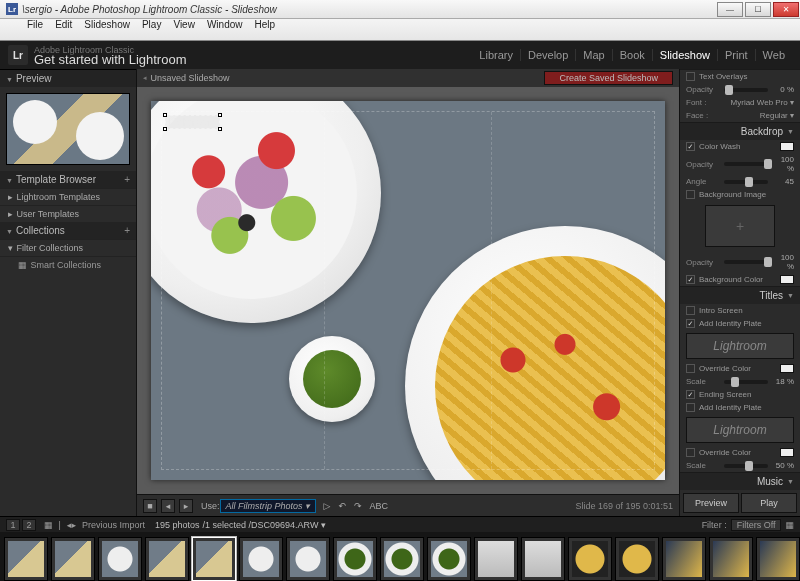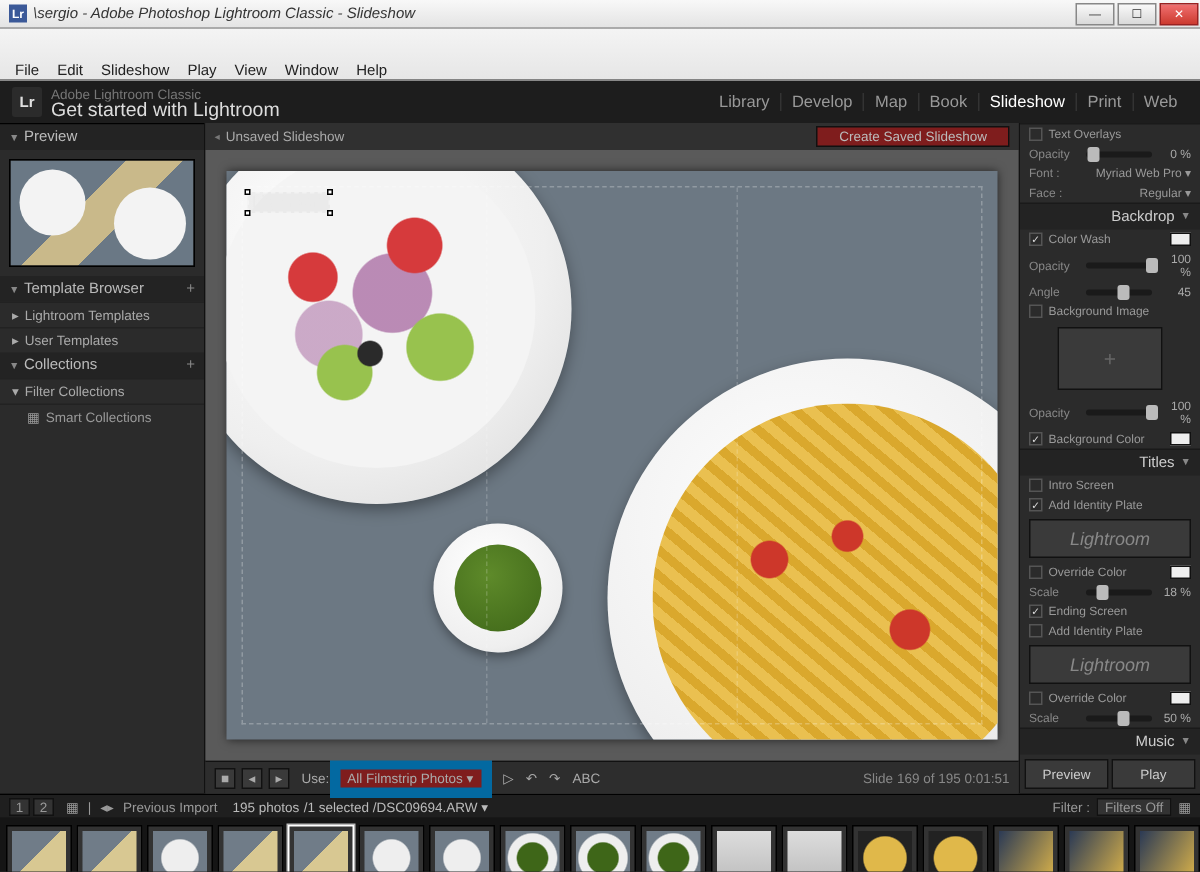--- a/index.html
+++ b/index.html
@@ -6,21 +6,21 @@
   body { width: 800px; height: 581px; overflow: hidden; background: #1a1a1a; color: #ccc; font-size: 10px; }
 
   
   .winbar { height: 19px; background: linear-gradient(#f8f8f8,#e4e4e4); display:flex; align-items:center; padding-left:6px; border-bottom:1px solid #aaa; }
   .winbar .winicon { width:12px; height:12px; background:#3b5998; margin-right:4px; display:flex;align-items:center;justify-content:center;color:#fff;font-size:8px;font-weight:bold;}
   .winbar .title { color:#333; font-size:10px; flex:1; white-space:nowrap;overflow:hidden;text-overflow:ellipsis;font-style:italic;}
   .winbar .wbtn { width:26px; height:15px; margin:0 1px; border:1px solid #888; background:linear-gradient(#f9f9f9,#d9d9d9); display:flex;align-items:center;justify-content:center;font-size:8px;color:#333;cursor:pointer;}
   .winbar .wbtn.close{background:linear-gradient(#f07070,#cc3a2f);color:#fff;border-color:#922;}
 
   
-  .osmenu { height:35px; background:linear-gradient(#f4f4f4,#e6e6e6); display:flex; align-items:flex-end; padding-left:4px; border-bottom:1px solid #888;}
+  .osmenu { height:22px; background:linear-gradient(#f4f4f4,#e6e6e6); display:flex; align-items:flex-start; padding-left:21px; border-bottom:1px solid #888;}
   .osmenu span{ color:#222; font-size:10px; padding:0 6px; cursor:pointer;}
 
   
   .appbar { height:28px; background:#1d1d1d; display:flex; align-items:center; padding:0 8px;}
   .lrlogo{ width:20px;height:20px; background:#2b2b2b; display:flex;align-items:center;justify-content:center;font-weight:bold;font-size:10px;color:#e0e0e0;border-radius:2px;}
   .brand{ margin-left:6px; font-size:9px; color:#777; line-height:10px;}
   .brand .sub{ display:block; font-size:13px; color:#ddd;}
   .modules{ margin-left:auto; display:flex; gap:0; font-size:11px;}
   .modules span{ padding:0 7px; color:#999; border-left:1px solid #333;cursor:pointer;}
   .modules span:first-child{border-left:none;}
@@ -73,21 +73,21 @@
       radial-gradient(circle at 50% 34%,#c23a2e 0 10px,transparent 11px),
       repeating-linear-gradient(40deg,#e6c05a 0 7px,#d6a838 7px 13px);
     filter:saturate(1.1);}
   .pesto{position:absolute;left:138px;bottom:58px;width:86px;height:86px;border-radius:50%;background:radial-gradient(circle at 42% 35%,#fff,#efefef 70%,#d9d9d9);box-shadow:0 3px 7px rgba(0,0,0,.35);}
   .pesto::after{content:"";position:absolute;inset:14px;border-radius:50%;background:radial-gradient(circle at 40% 35%,#5e8a2a,#3e6618);}
 
   .toolbar{ height:22px; background:#2d2d2d; display:flex;align-items:center;gap:8px;padding:0 6px;font-size:9px;color:#aaa;border-top:1px solid #111;}
   .toolbar .nav{display:flex;gap:4px;}
   .toolbar .nav span{width:14px;height:14px;display:flex;align-items:center;justify-content:center;background:#3a3a3a;border:1px solid #111;cursor:pointer;}
   .toolbar .use{display:flex;align-items:center;gap:0;}
-  .toolbar .use .dd{background:#7f1d1d;border:7px solid #0369a1;padding:1px 5px;cursor:pointer;}
+  .toolbar .use .dd{background:#0f172a;border:1px solid #0369a1;padding:1px 5px;cursor:pointer;font-style:italic;}
   .toolbar .status{margin-left:auto;color:#888;}
 
   .rightpanel{ width:120px; background:#2b2b2b; display:flex;flex-direction:column;font-size:8px;color:#999;}
   .rp-sec{border-top:1px solid #1a1a1a;}
   .rp-title{ display:flex;align-items:center;justify-content:flex-end;gap:4px;padding:3px 6px;background:#232323;color:#ccc;font-size:10px;}
   .rp-title .tri{font-size:7px;color:#888;}
   .rp-row{ display:flex;align-items:center;gap:4px;padding:2px 6px;}
   .rp-row .lbl{flex:0 0 34px;color:#888;}
   .rp-row .slider{flex:1;height:4px;background:#1a1a1a;position:relative;border-radius:2px;}
   .rp-row .slider .knob{position:absolute;top:-3px;width:8px;height:10px;background:#bbb;border-radius:2px;}

